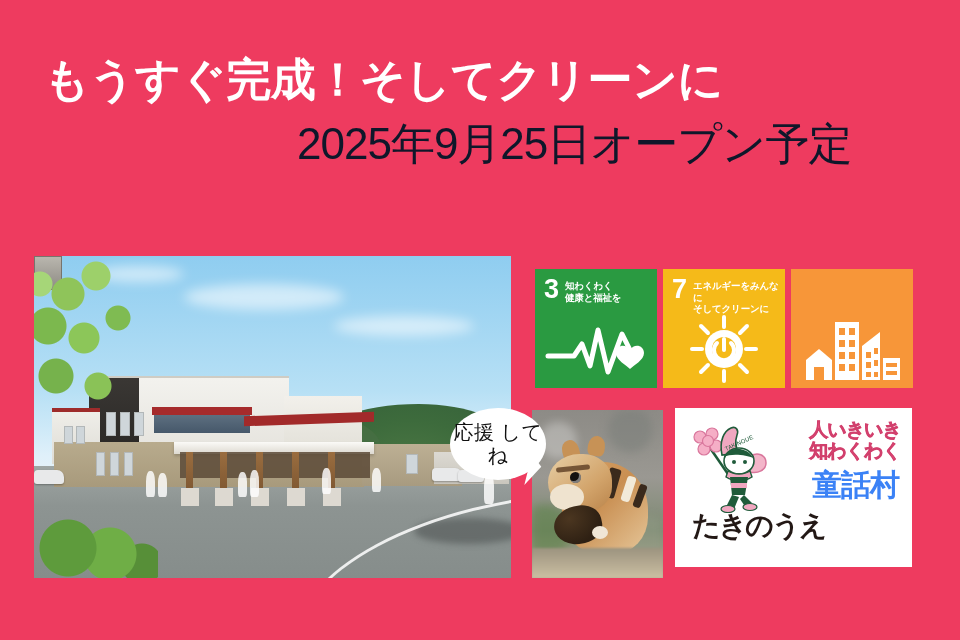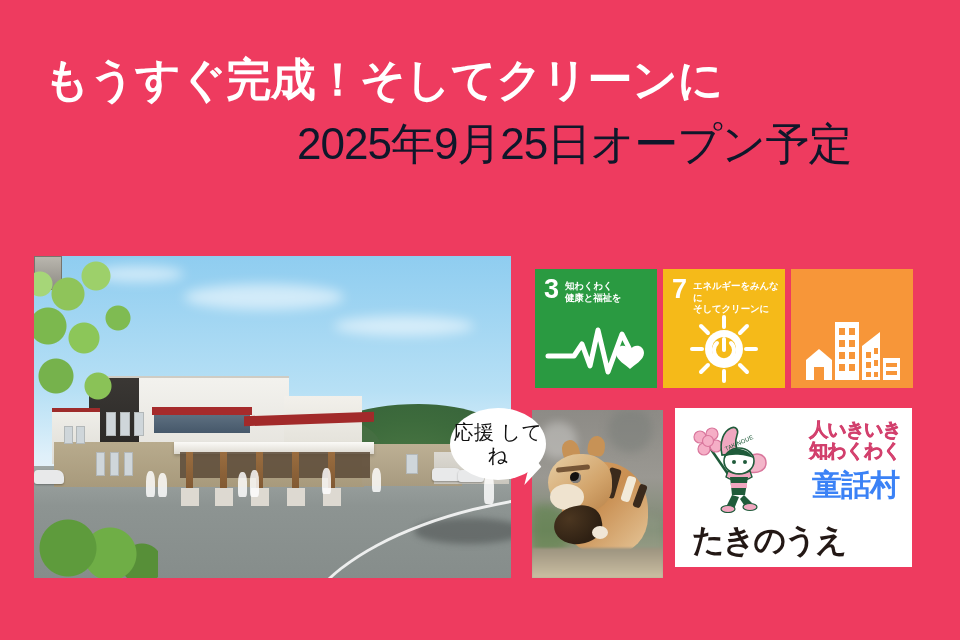--- a/index.html
+++ b/index.html
@@ -431,22 +431,22 @@
     top: 52px;
     font-size: 30px;
     font-weight: 700;
     color: #3b82f6;
     letter-spacing: -1px;
     white-space: nowrap;
   }
   .logo-taki {
     position: absolute;
     left: 12px;
-    bottom: 6px;
-    font-size: 32px;
+    bottom: 22px;
+    font-size: 28px;
     font-weight: 700;
     color: #231815;
     letter-spacing: -2px;
     white-space: nowrap;
     line-height: 1;
   }
   .mascot {
     position: absolute;
     left: 6px;
     top: 8px;

